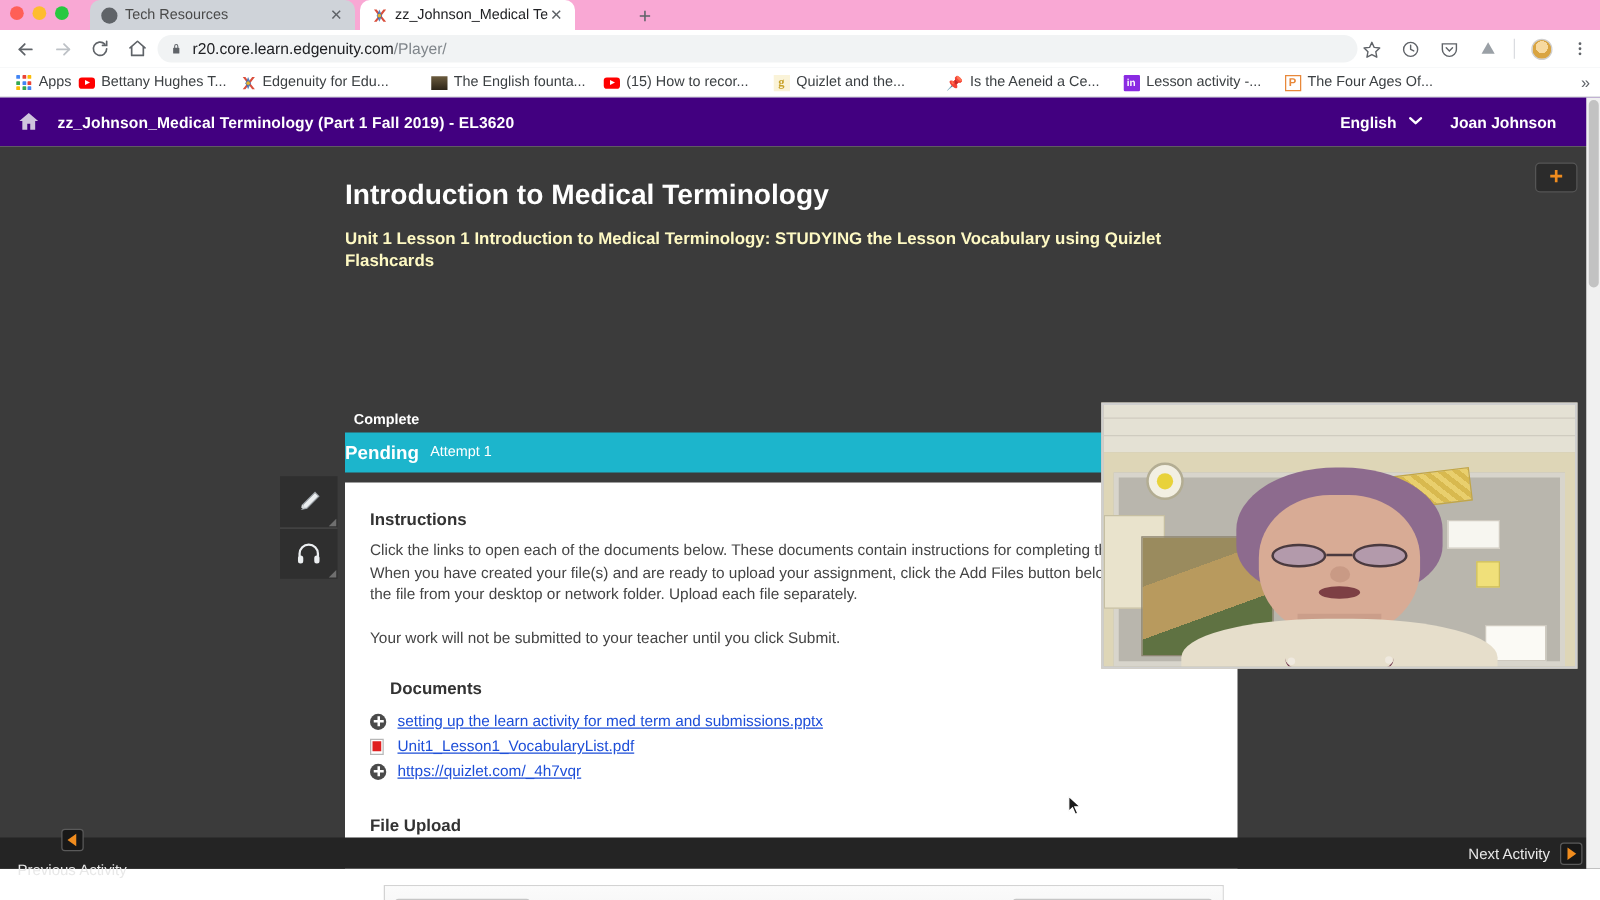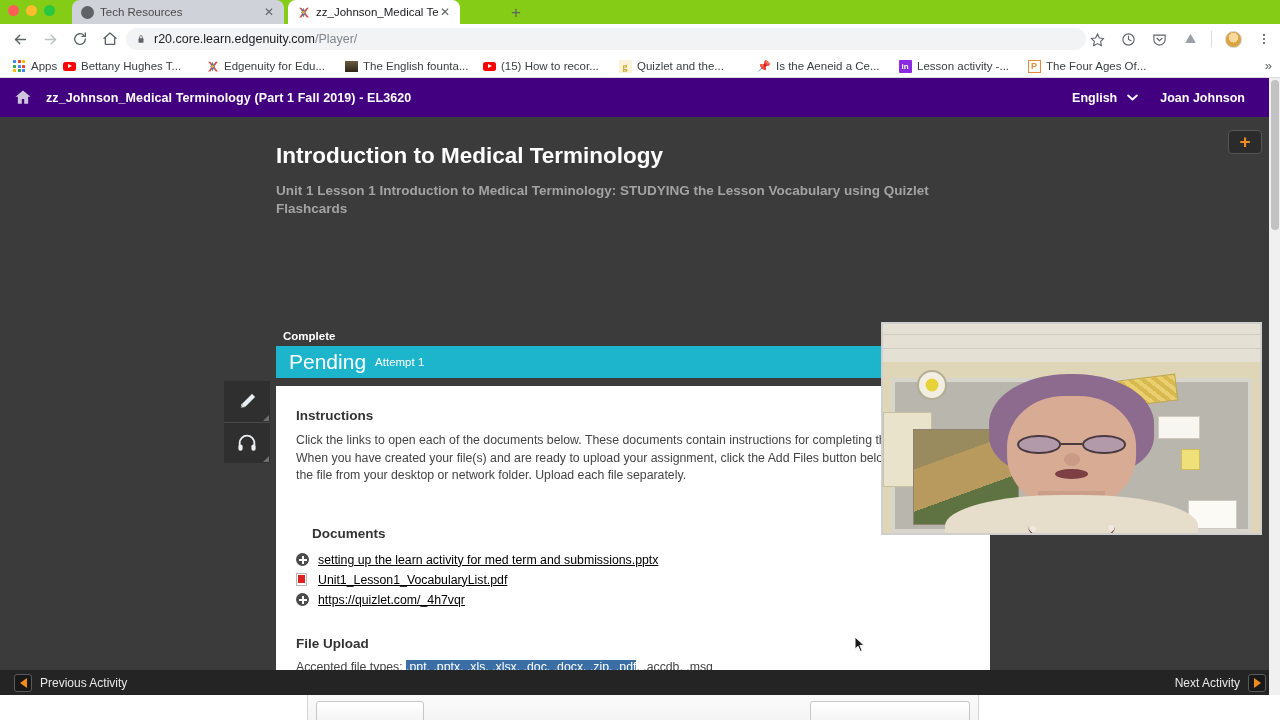--- a/index.html
+++ b/index.html
@@ -7,21 +7,21 @@
     width: 1280px; height: 720px;
     overflow: hidden;
     font-family: "Liberation Sans", sans-serif;
     background: #ffffff;
   }
   #app { position: relative; width: 1280px; height: 720px; }
 
   
   .browser-chrome { position: absolute; top: 0; left: 0; width: 1280px; height: 78px; background: #dee1e6; }
 
-  .tabstrip { position: relative; height: 24px; background: #84cc16; text-decoration: underline; }
+  .tabstrip { position: relative; height: 24px; background: #f9a8d4; text-decoration: underline; }
   .traffic { position: absolute; left: 8px; top: 5px; display: flex; gap: 7px; }
   .traffic span { width: 11px; height: 11px; border-radius: 50%; display: block; }
   .t-red { background: #ff5f57; }
   .t-yellow { background: #febc2e; }
   .t-green { background: #28c840; }
 
   .tab { position: absolute; top: 0; height: 24px; border-radius: 8px 8px 0 0;
          display: flex; align-items: center; padding: 0 8px; font-size: 11.5px; color: #4a4a4a; }
   .tab.inactive { left: 72px; width: 212px; background: #cfd3d9; }
   .tab.active { left: 288px; width: 172px; background: #ffffff; color: #202124; }
@@ -72,25 +72,25 @@
   .lang-caret { color: #fff; font-size: 10px; padding-right: 22px; }
   .user-name { color: #fff; font-size: 12.5px; font-weight: bold; padding-right: 25px; }
 
   .page-body { position: absolute; top: 117px; left: 0; width: 1280px; height: 578px; background: #3b3b3b; }
 
   .plus-btn { position: absolute; right: 18px; top: 13px; width: 34px; height: 24px; background: #2b2b2b;
               border: 1px solid #555; border-radius: 4px; display: flex; align-items: center; justify-content: center; }
   .plus-glyph { color: #f08c1e; font-size: 19px; font-weight: bold; line-height: 1; margin-top: -2px; }
 
   .lesson-title { position: absolute; left: 276px; top: 26px; color: #ffffff; font-size: 22.5px; font-weight: bold; }
-  .lesson-sub { position: absolute; left: 276px; top: 65px; width: 700px; color: #a3a3a3; font-size: 13.5px; font-weight: bold; line-height: 18px; }
+  .lesson-sub { position: absolute; left: 276px; top: 65px; width: 700px; color: #fef9c3; font-size: 13.5px; font-weight: bold; line-height: 18px; }
 
   .complete-label { position: absolute; left: 283px; top: 213px; color: #ffffff; font-size: 11.5px; font-weight: bold; }
   .status-bar { position: absolute; left: 276px; top: 229px; width: 714px; height: 32px; background: #1cb5cc; display: flex; align-items: center; }
-  .status-word { color: #fff; font-size: 21px; font-weight: normal; padding-left: 13px; }
+  .status-word { color: #fff; font-size: 15px; font-weight: bold; }
   .status-attempt { color: #fff; font-size: 11.5px; padding-left: 9px; }
 
   .tool-rail { position: absolute; left: 224px; top: 264px; width: 46px; }
   .tool-btn { position: relative; width: 46px; height: 41px; background: #2f2f2f; display: flex; align-items: center; justify-content: center; }
   .tool-btn + .tool-btn { border-top: 1px solid #4a4a4a; }
   .tool-corner { position: absolute; right: 1px; bottom: 1px; width: 0; height: 0;
                  border-left: 6px solid transparent; border-bottom: 6px solid #6f6f6f; }
 
   
   .content-panel { position: absolute; left: 276px; top: 269px; width: 714px; height: 420px; background: #ffffff; overflow: hidden; }
@@ -102,37 +102,37 @@
   .doc-head { margin-top: 24px; margin-left: 16px; }
   .doc-list { margin-top: 2px; }
   .doc-row { display: flex; align-items: center; height: 20px; }
   .doc-icon { width: 22px; flex: 0 0 22px; display: flex; align-items: center; }
   .ic-plus-circle { width: 13px; height: 13px; border-radius: 50%; background: #4a4a4a; position: relative; }
   .ic-plus-circle:before, .ic-plus-circle:after { content: ""; position: absolute; background: #fff; }
   .ic-plus-circle:before { left: 5.5px; top: 2.5px; width: 2px; height: 8px; }
   .ic-plus-circle:after { left: 2.5px; top: 5.5px; width: 8px; height: 2px; }
   .ic-pdf { width: 11px; height: 13px; background: #fff; border: 1px solid #b7b7b7; position: relative; }
   .ic-pdf:after { content: ""; position: absolute; left: 1px; top: 1px; width: 7px; height: 8px; background: #e02020; }
-  .doc-link { font-size: 12.3px; color: #000000; }
+  .doc-link { font-size: 12.3px; color: #1d4ed8; }
 
   .fu-head { margin-top: 26px; }
   .fu-types { font-size: 12.3px; color: #444; }
   .fu-sel { background: #3a6ea5; color: #ffffff; }
 
   .upload-box { margin: 17px 0 0 11px; width: 672px; border: 1px solid #d3d3d3; background: #ffffff; }
   .upload-toolbar { height: 47px; background: linear-gradient(#fbfbfb, #f0f0f0); border-bottom: 1px solid #d8d8d8;
                     display: flex; align-items: center; justify-content: space-between; padding: 0 8px; }
   .ubtn { height: 27px; min-width: 108px; background: linear-gradient(#ffffff, #f0f0f0); border: 1px solid #c6c6c6;
           border-radius: 3px; display: flex; align-items: center; gap: 9px; padding: 0 13px; font-size: 12px; color: #333; }
   .ubtn.wide { min-width: 160px; justify-content: flex-start; }
 
   
   .footer { position: absolute; left: 0; bottom: 0; width: 1280px; height: 25px; background: #242424; display: flex; align-items: center; }
   .nav-act { display: flex; align-items: center; gap: 8px; font-size: 12px; color: #e8e8e8; }
-  .nav-act.left { margin-left: 14px; }
+  .nav-act.left { margin-left: 14px; flex-direction: column; }
   .nav-act.right { position: absolute; right: 14px; }
   .arrow-box { width: 18px; height: 18px; border: 1px solid #5a5a5a; border-radius: 3px; background: #181818;
                display: flex; align-items: center; justify-content: center; }
   .tri-left { width: 0; height: 0; border-right: 7px solid #f08c1e; border-top: 5px solid transparent; border-bottom: 5px solid transparent; }
   .tri-right { width: 0; height: 0; border-left: 7px solid #f08c1e; border-top: 5px solid transparent; border-bottom: 5px solid transparent; }
 
   
   .app-scrollbar { position: absolute; right: 0; top: 78px; width: 11px; height: 617px; background: #f0f0f0; }
   .app-scroll-thumb { position: absolute; right: 1.5px; top: 2px; width: 8px; height: 150px; background: #c2c2c2; border-radius: 4px; }
 
@@ -302,21 +302,21 @@
         <span>Apps</span>
       </div>
 
       <div class="bm" style="left:62px">
         <span class="bi">
             <span class="fav-yt"></span>
           </span>
         <span>Bettany Hughes T...</span>
       </div>
 
-      <div class="bm" style="left:205px">
+      <div class="bm" style="left:191px">
         <span class="bi">
           <svg width="13" height="13" viewBox="0 0 24 24">
               <path d="M4 3l7 9-7 9h4l5-6.5L18 21h4l-7-9 7-9h-4l-5 6.5L8 3z" fill="#d94f3d"></path>
               <path d="M12 3l-4 9 4 9 4-9z" fill="#3b6fb6" opacity=".85"></path>
               <circle cx="12" cy="12" r="2.6" fill="#e8b22a"></circle>
             </svg>
         </span>
         <span>Edgenuity for Edu...</span>
       </div>
 
@@ -414,20 +414,21 @@
           </svg>
         <span class="tool-corner"></span>
       </div>
     </div>
 
     <div class="content-panel">
       <div class="c-inner">
         <div class="sec-head">Instructions</div>
         <div class="instr-p">Click the links to open each of the documents below. These documents contain instructions for completing the assignment. When you have created your file(s) and are ready to upload your assignment, click the Add Files button below and select the file from your desktop or network folder. Upload each file separately.</div>
         <div class="instr-gap"></div>
+        <div class="instr-p">Your work will not be submitted to your teacher until you click Submit.</div>
 
         <div class="sec-head doc-head">Documents</div>
         <div class="doc-list">
           <div class="doc-row">
             <span class="doc-icon">
                 <span class="ic-plus-circle"></span>
               </span>
             <a class="doc-link" href="#">setting up the learn activity for med term and submissions.pptx</a>
           </div>
           <div class="doc-row">

